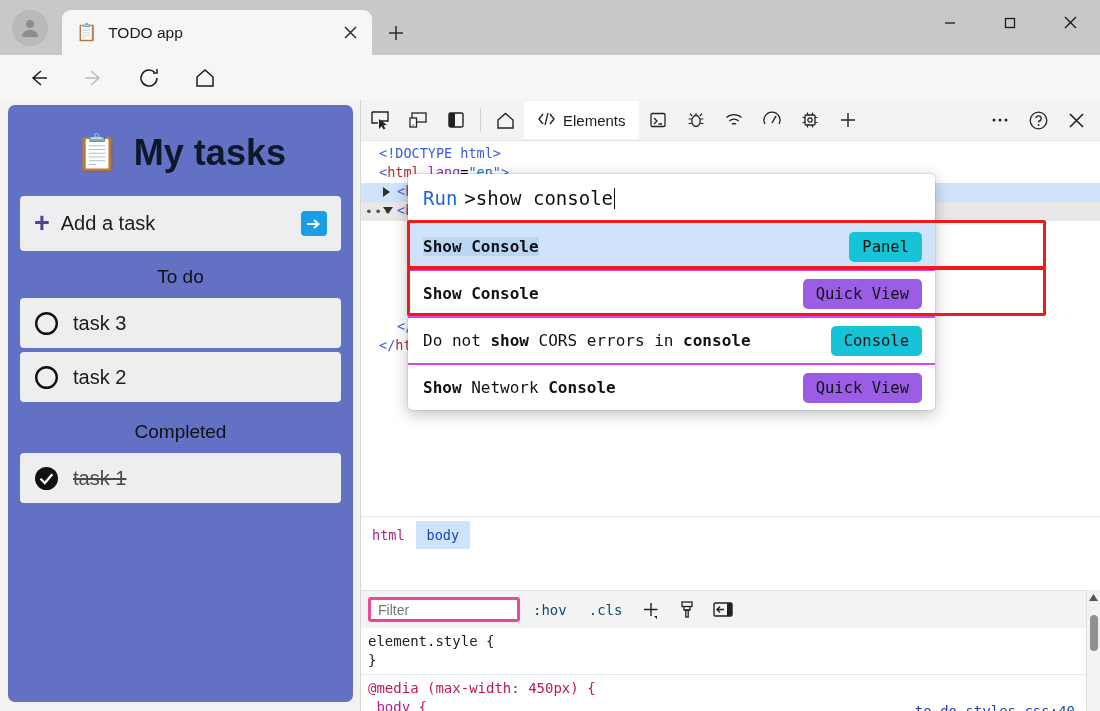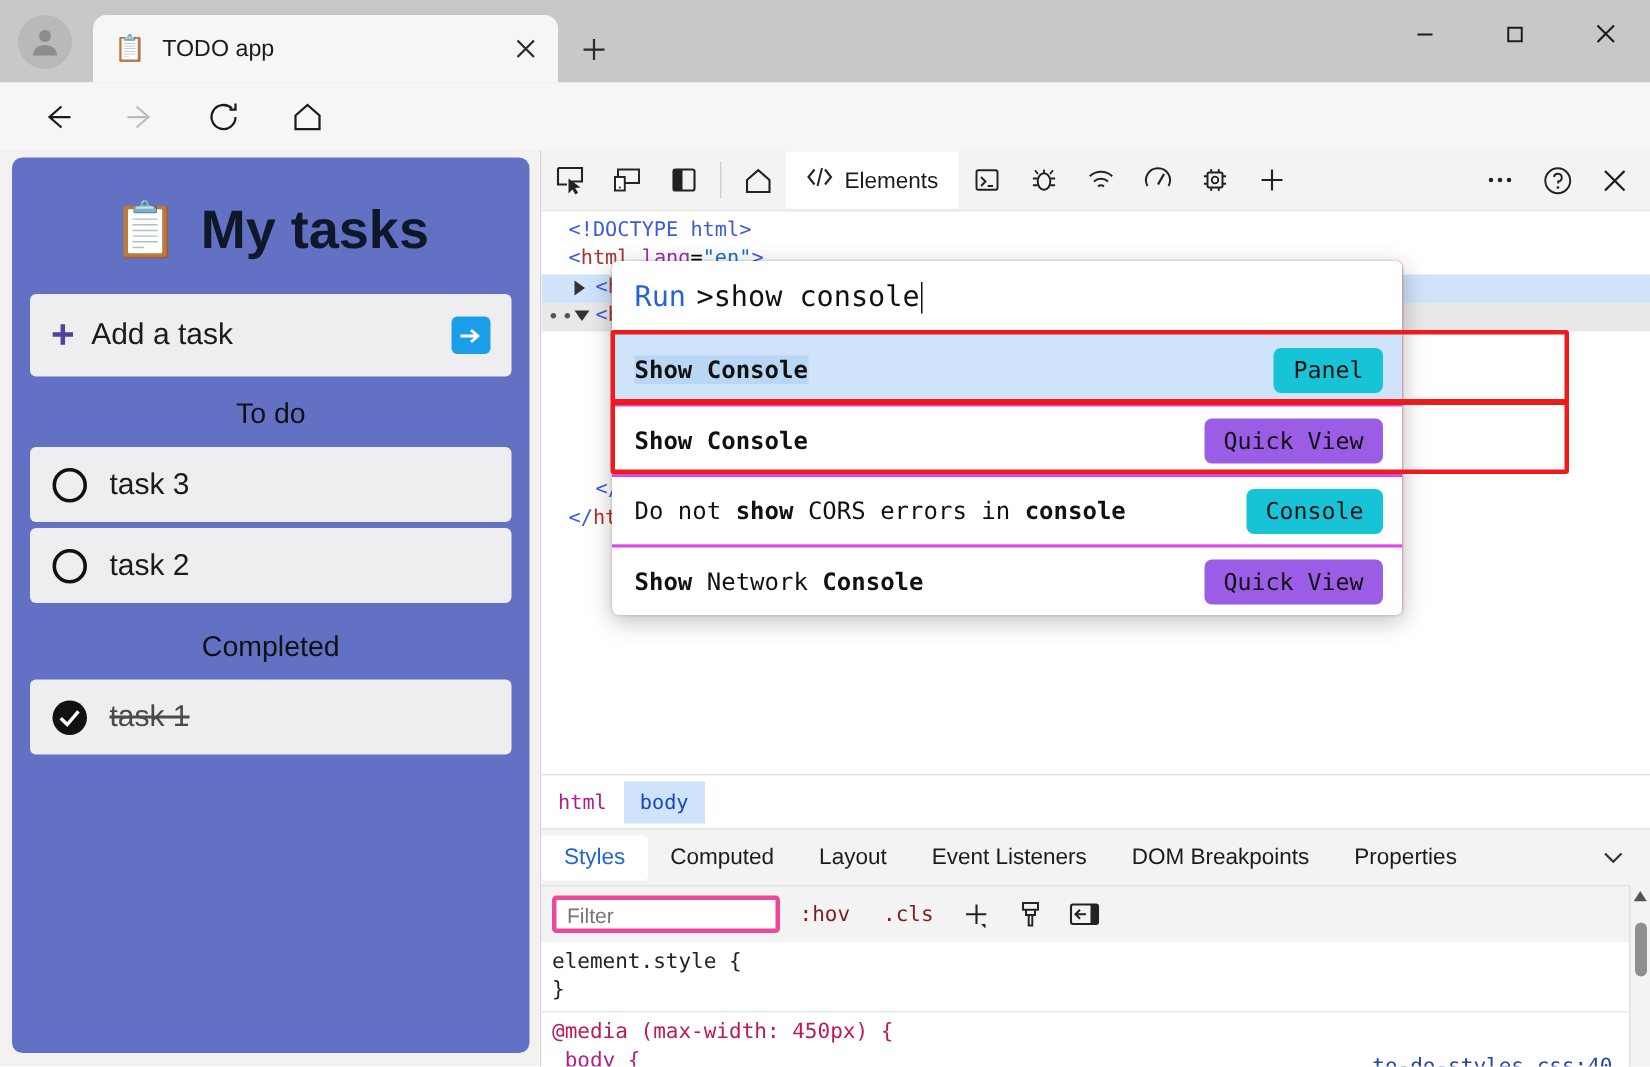--- a/index.html
+++ b/index.html
@@ -200,21 +200,21 @@
     position: absolute; left: 0; top: 490px; width: 740px; height: 38px;
     background: #f3f3f3; border-top: 1px solid #e3e3e3;
     display: flex; align-items: center; padding-left: 7px; gap: 4px;
   }
   .filter-input {
     width: 152px; height: 25px; background: #fff; border: 3px solid #ec4899;
     border-radius: 3px; font-size: 14px; color: #767676; padding: 0 7px;
     display: flex; align-items: center; font-family: "Liberation Sans", sans-serif;
   }
   .sf-txt { font-family: "DejaVu Sans Mono", monospace; font-size: 14px;
-            color: #7f1d1d; padding: 0 9px; }
+            color: #0c4a6e; padding: 0 9px; }
   .sf-ic { width: 32px; height: 28px; display: flex; align-items: center; justify-content: center; }
 
   
   .cssview {
     position: absolute; left: 0; top: 528px; width: 726px; height: 183px;
     background: #ffffff; overflow: hidden;
     font-family: "DejaVu Sans Mono", monospace; font-size: 14px; color: #222;
   }
   .rule { padding: 4px 0 4px 7px; border-bottom: 1px solid #e3eaf4; position: relative; }
   .rule .ln { white-space: pre; line-height: 19px; }
@@ -540,33 +540,20 @@
 
       <div class="redbox" style="left:46px; top:79px; width:639px; height:49px;"></div>
       <div class="redbox" style="left:46px; top:126px; width:639px; height:49px;"></div>
     </div>
 
     <div class="crumbs">
       <span class="crumb">html</span>
       <span class="crumb active">body</span>
     </div>
 
-    <div class="stabs">
-      <span class="stab active">Styles</span>
-      <span class="stab">Computed</span>
-      <span class="stab">Layout</span>
-      <span class="stab">Event Listeners</span>
-      <span class="stab">DOM Breakpoints</span>
-      <span class="stab">Properties</span>
-      <span class="stabs-more">
-        <svg width="19" height="19" viewBox="0 0 19 19">
-            <path d="M4 7 L9.5 12.5 L15 7" stroke="#333" stroke-width="1.5" fill="none"></path>
-          </svg>
-      </span>
-    </div>
 
     <div class="sfilter">
       <span class="filter-input">Filter</span>
       <span class="sf-txt">:hov</span>
       <span class="sf-txt">.cls</span>
       <span class="sf-ic">
         <svg width="22" height="22" viewBox="0 0 22 22">
           <path d="M11 4 V17 M4 10.5 H17.5" stroke="#222" stroke-width="1.4" fill="none"></path>
           <path d="M14 17 L17 17 L17 20 Z" fill="#222"></path>
         </svg>

